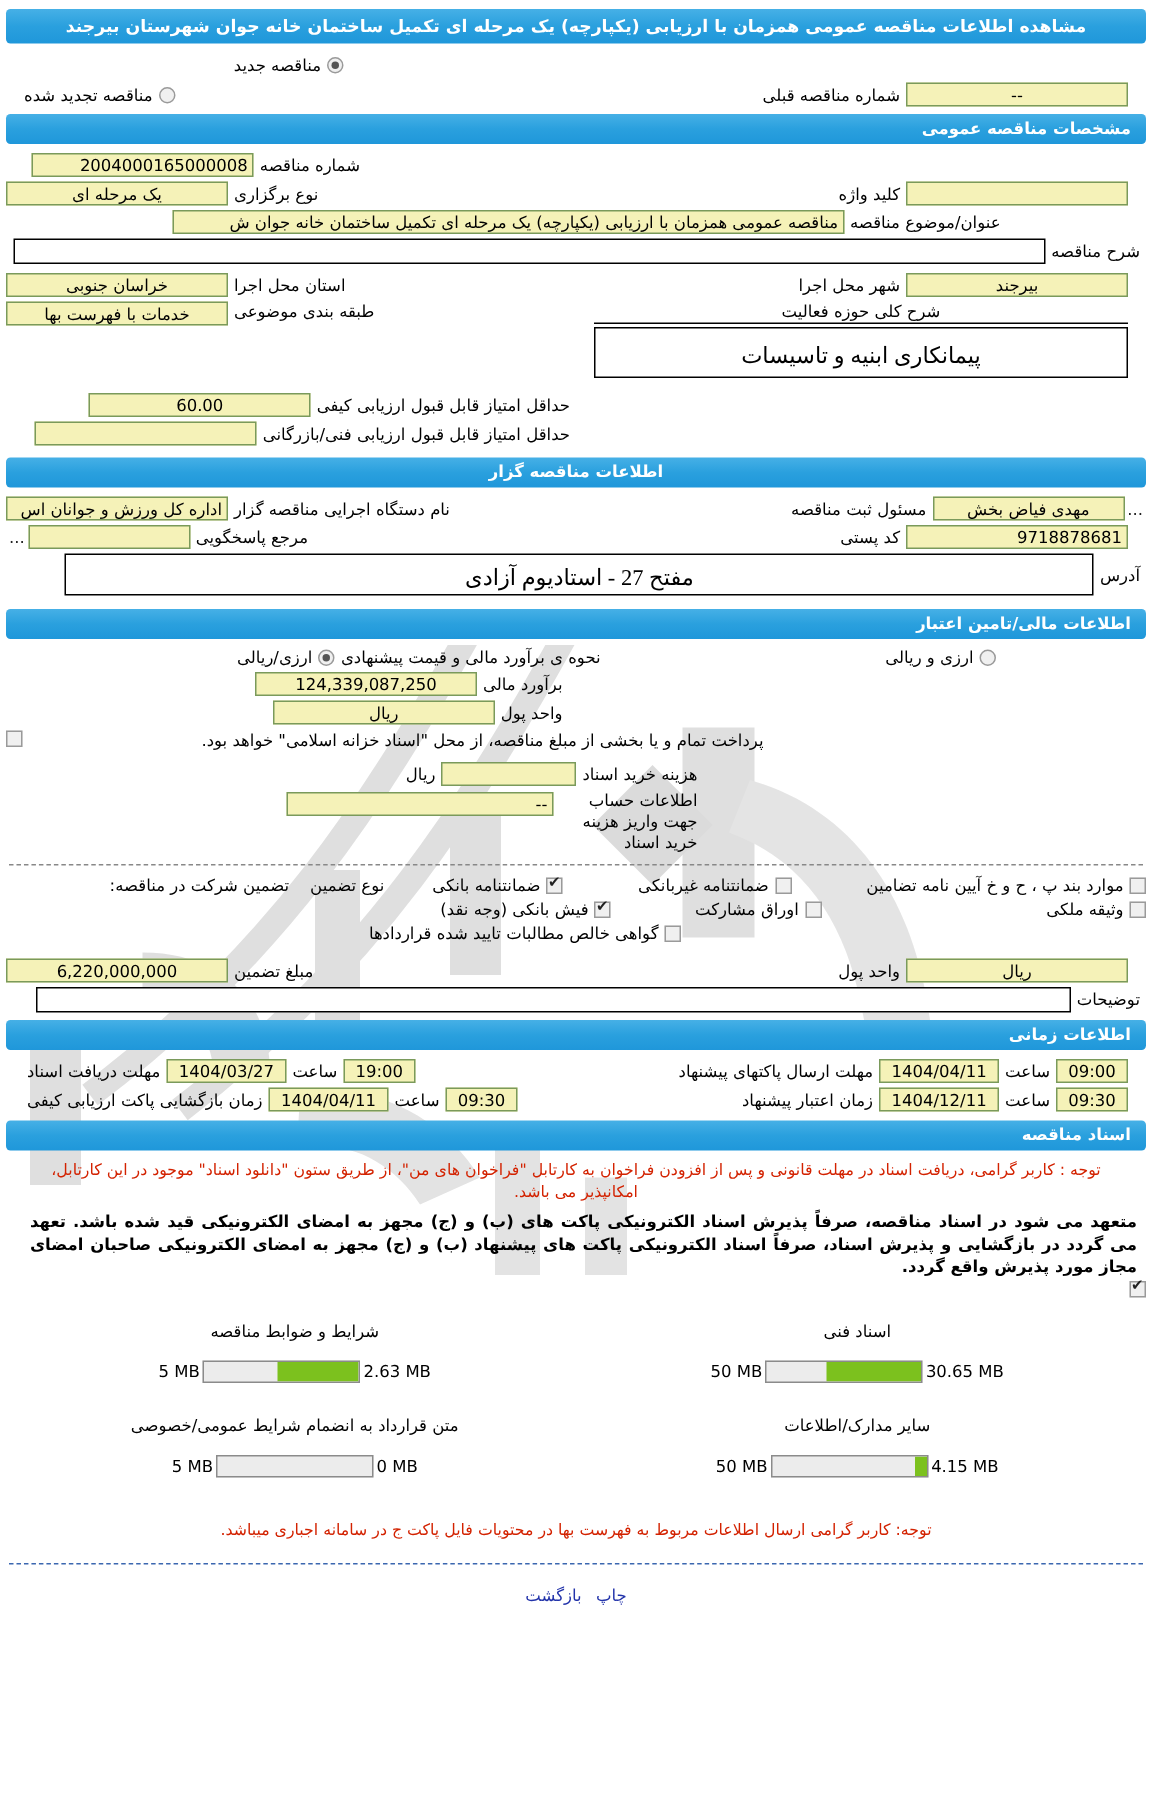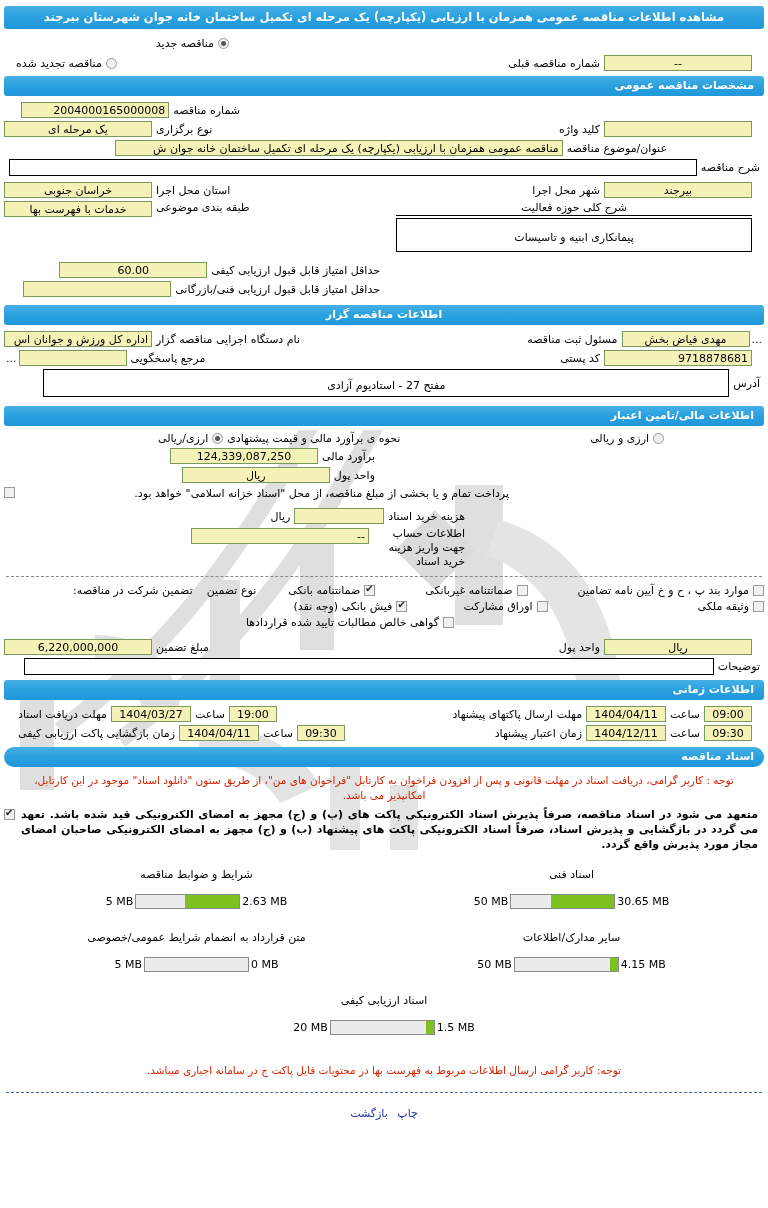--- a/index.html
+++ b/index.html
@@ -88,26 +88,27 @@
     overflow: hidden;
     white-space: nowrap;
     text-align: center;
   }
   .fld.num { text-align: right; direction: ltr; }
   .boxwide {
     border: 1px solid #000;
     background: #fff;
     height: 17px;
     line-height: 17px;
-    font-size: 11px;
+    font-size: 15px;
     padding: 2px 4px;
     box-sizing: border-box;
     text-align: center;
     overflow: hidden;
     white-space: nowrap;
+    font-family: Liberation Serif, serif;
   }
 
   
   .radio {
     width: 11px; height: 11px;
     border: 1px solid #9a9a9a;
     border-radius: 50%;
     background: #f0f0f0;
     display: inline-block;
     position: relative;
@@ -465,25 +466,25 @@
     <span class="fld num" style="width:80px; text-align:center;">1404/12/11</span>
     <span class="lbl">زمان اعتبار پیشنهاد</span>
     <span style="flex:1"></span>
     <span class="fld num" style="width:48px; text-align:center;">09:30</span>
     <span class="lbl">ساعت</span>
     <span class="fld num" style="width:80px; text-align:center;">1404/04/11</span>
     <span class="lbl">زمان بازگشایی پاکت ارزیابی کیفی</span>
     <span style="width:10px;"></span>
   </div>
 
-  <div class="bar" style="margin-top:6px;border-radius:10px;">اسناد مناقصه</div>
+  <div class="bar" style="margin-top:6px;">اسناد مناقصه</div>
 
   <div class="note-red" style="margin-top:4px;">توجه : کاربر گرامی، دریافت اسناد در مهلت قانونی و پس از افزودن فراخوان به کارتابل "فراخوان های من"، از طریق ستون "دانلود اسناد" موجود در این کارتابل، امکانپذیر می باشد.</div>
 
-  <div class="row" style="align-items:flex-start; justify-content:flex-start; margin-top:2px;">
+  <div class="row" style="align-items:flex-start; justify-content:flex-start; margin-top:2px;flex-direction:column;">
     <span style="flex:1"></span>
     <span class="note-bold" style="width:738px;">متعهد می شود در اسناد مناقصه، صرفاً پذیرش اسناد الکترونیکی پاکت های (ب) و (ج) مجهز به امضای الکترونیکی قید شده باشد. تعهد می گردد در بازگشایی و پذیرش اسناد، صرفاً اسناد الکترونیکی پاکت های پیشنهاد (ب) و (ج) مجهز به امضای الکترونیکی صاحبان امضای مجاز مورد پذیرش واقع گردد.</span>
     <span class="cbx on" style="margin-top:2px;"></span>
   </div>
 
   <div class="grid2" style="margin-top:16px;">
     <div class="pcell">
       <div class="pcap">اسناد فنی</div>
       <div class="prow">
         <span class="psize">30.65 MB</span>
@@ -521,32 +522,20 @@
       <div class="prow">
         <span class="psize">0 MB</span>
         <span class="ptrack">
           <span class="pfill" style="width:0%;"></span>
         </span>
         <span class="psize">5 MB</span>
       </div>
     </div>
   </div>
 
-  <div class="grid2" style="margin-top:22px;">
-    <div class="pcell" style="width:375px; margin-left:0;">
-      <div class="pcap">اسناد ارزیابی کیفی</div>
-      <div class="prow">
-        <span class="psize">1.5 MB</span>
-        <span class="ptrack">
-          <span class="pfill" style="width:8%;"></span>
-        </span>
-        <span class="psize">20 MB</span>
-      </div>
-    </div>
-  </div>
 
   <div class="note-red" style="margin-top:26px;">توجه: کاربر گرامی ارسال اطلاعات مربوط به فهرست بها در محتویات فایل پاکت ج در سامانه اجباری میباشد.</div>
 
   <hr class="dashed">
 
   <div class="links">
     <a href="#">چاپ</a>
     <a href="#">بازگشت</a>
   </div>
 

